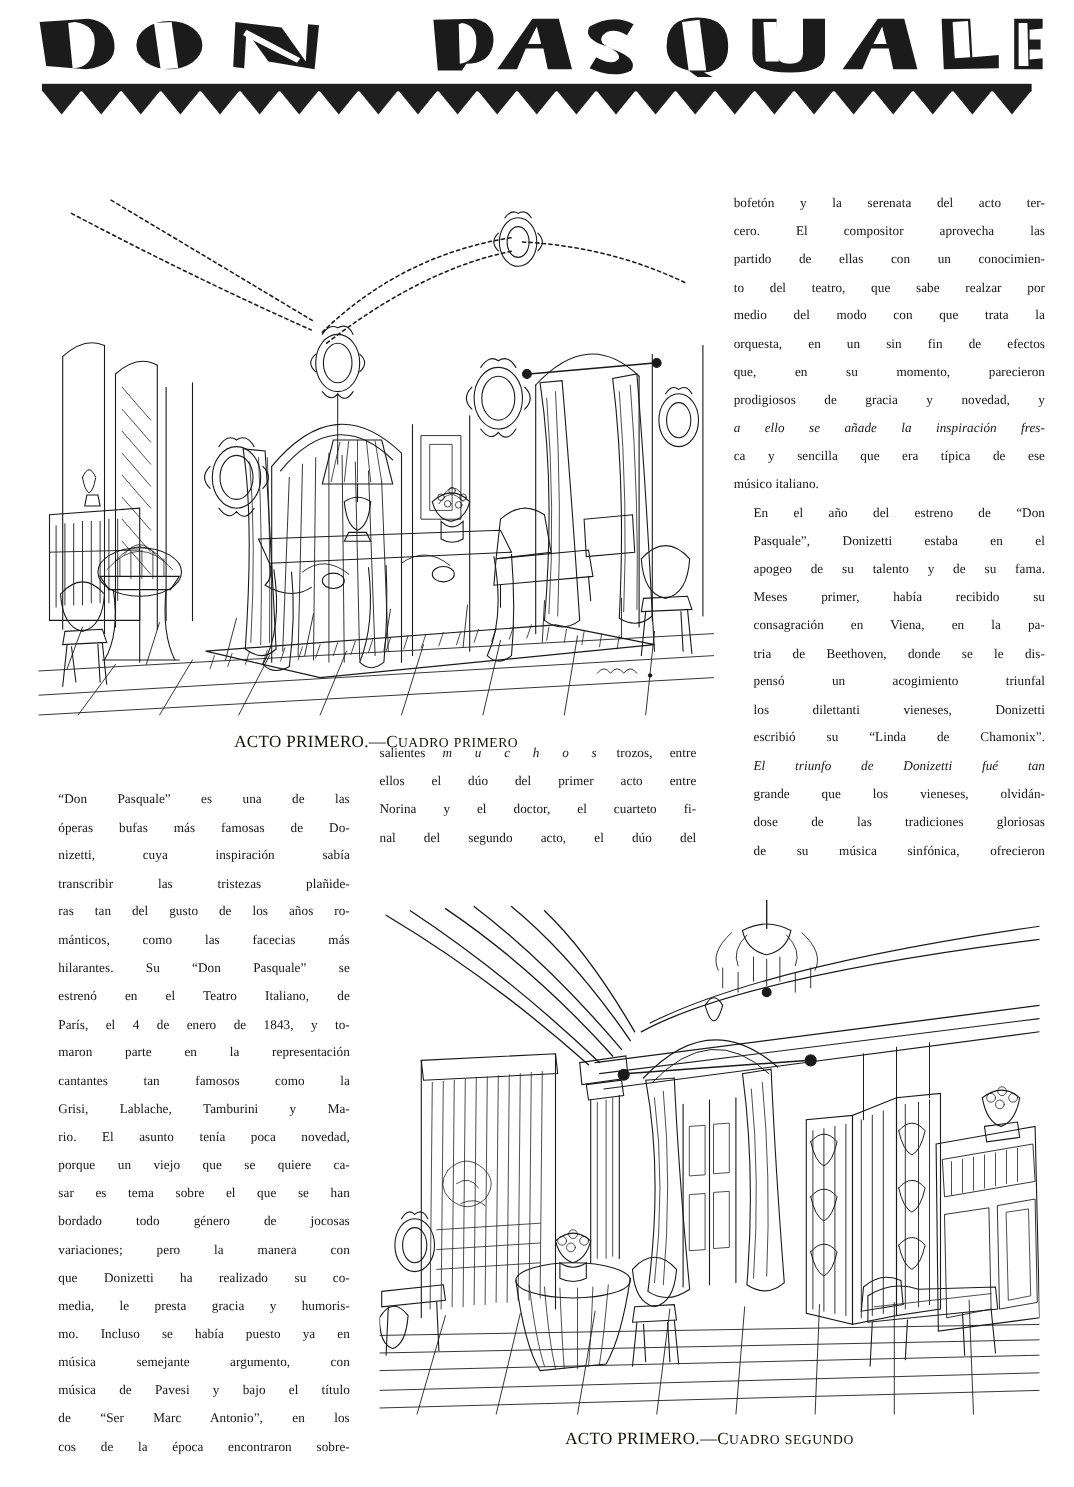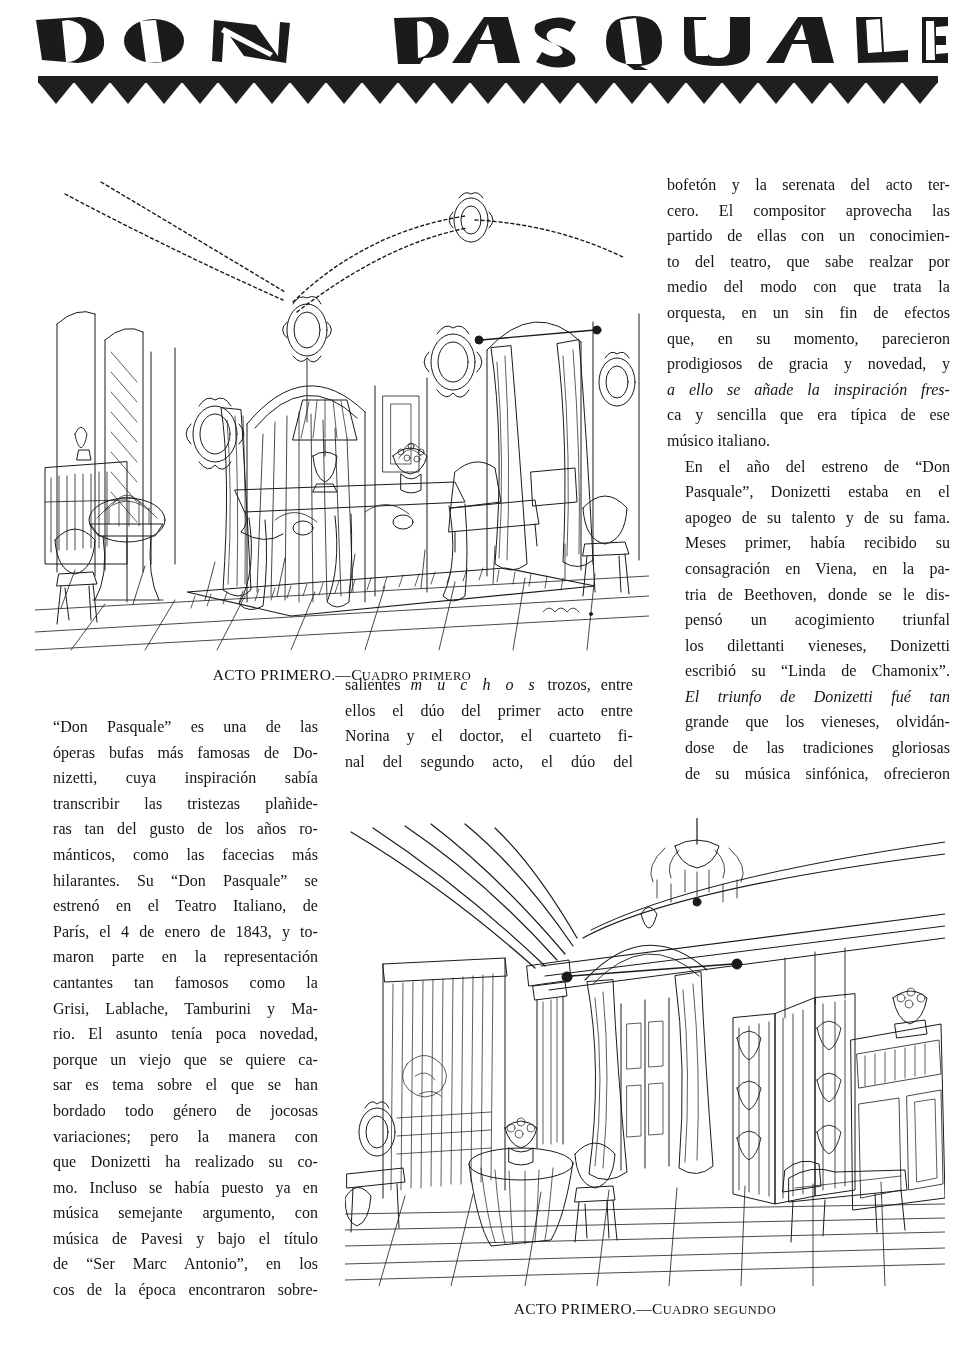--- a/index.html
+++ b/index.html
@@ -33,21 +33,21 @@
     position: absolute;
     left: 38px; top: 76px;
     width: 900px;
     height: 30px;
   }
 
   
   .col {
     position: absolute;
     text-align: justify;
-    font-size: 16px;
+    font-size: 12px;
     line-height: 25.6px;
     letter-spacing: 0.05px;
     -webkit-hyphens: none;
     hyphens: none;
   }
   #col-left  { left: 35px;  top: 714px; width: 283px; }
   #col-mid   { left: 345px; top: 672px; width: 288px; }
   #col-right { left: 667px; top: 172px; width: 283px; }
 
   .col p { margin: 0; text-indent: 0; }
@@ -496,20 +496,21 @@
     <span class="jline">París, el 4 de enero de 1843, y to-</span>
     <span class="jline">maron parte en la representación</span>
     <span class="jline">cantantes tan famosos como la</span>
     <span class="jline">Grisi, Lablache, Tamburini y Ma-</span>
     <span class="jline">rio. El asunto tenía poca novedad,</span>
     <span class="jline">porque un viejo que se quiere ca-</span>
     <span class="jline">sar es tema sobre el que se han</span>
     <span class="jline">bordado todo género de jocosas</span>
     <span class="jline">variaciones; pero la manera con</span>
     <span class="jline">que Donizetti ha realizado su co-</span>
+    <span class="jline">media, le presta gracia y humoris-</span>
     <span class="jline">mo. Incluso se había puesto ya en</span>
     <span class="jline">música semejante argumento, con</span>
     <span class="jline">música de Pavesi y bajo el título</span>
     <span class="jline">de “Ser Marc Antonio”, en los</span>
     <span class="jline">cos de la época encontraron sobre-</span>
   </p>
 </div>
 
 <div class="col" id="col-mid">
   <p>

